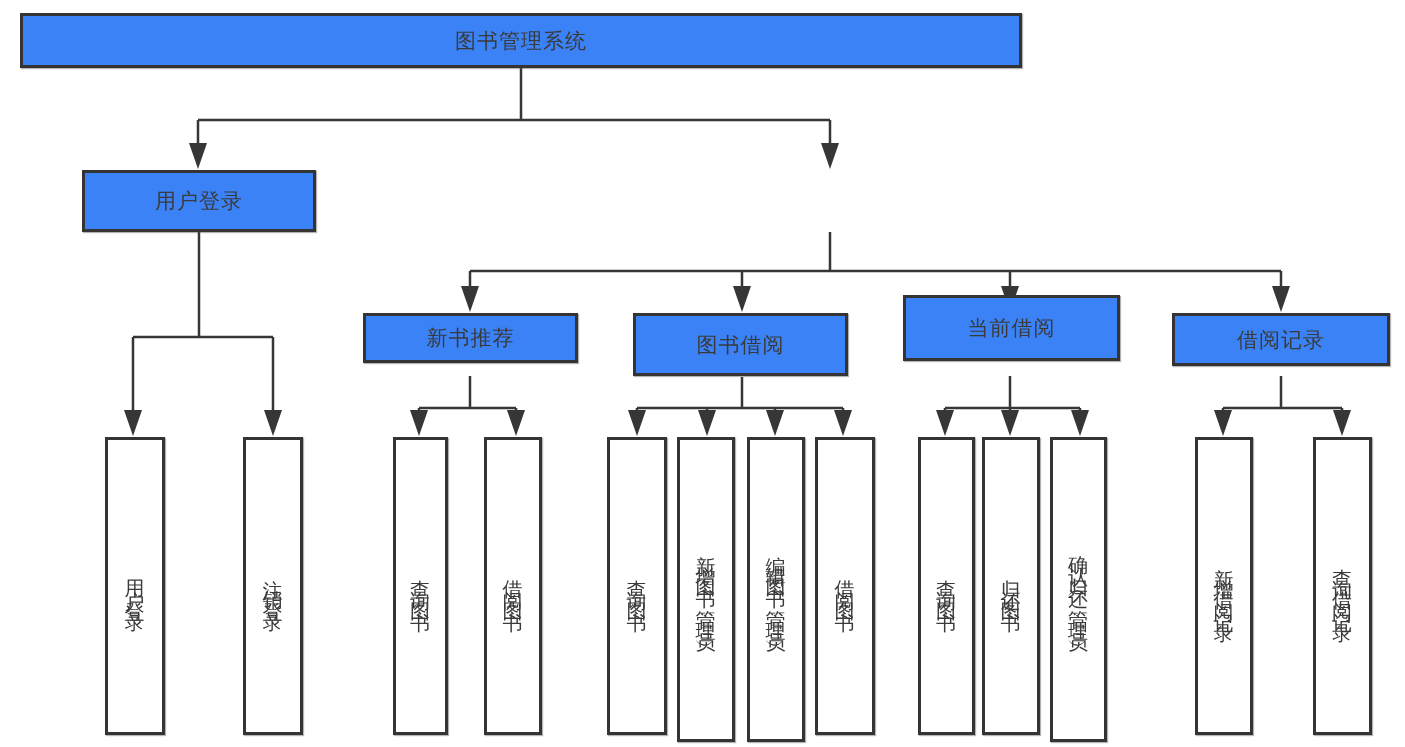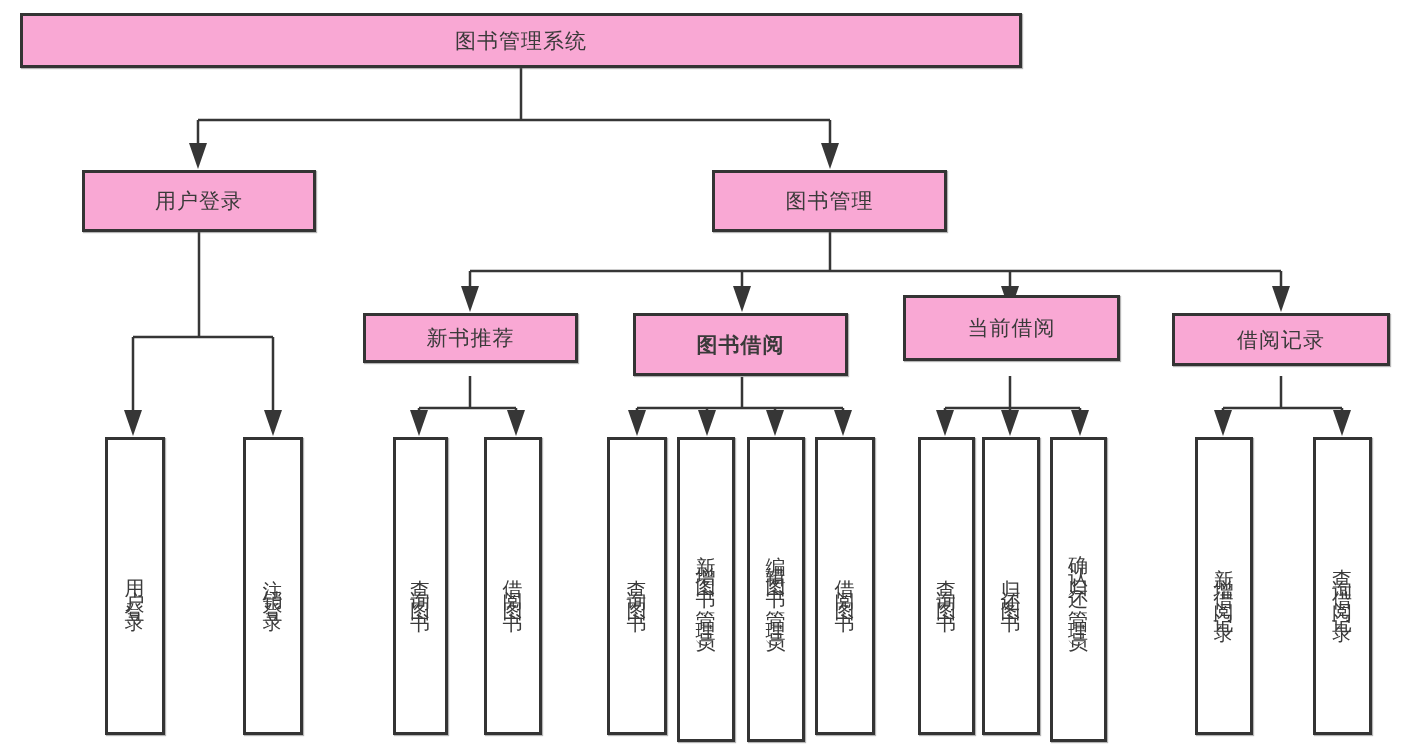--- a/index.html
+++ b/index.html
@@ -8,34 +8,34 @@
     width:1405px;height:747px;
     background:#ffffff;
     font-family:"Liberation Sans","DejaVu Sans",sans-serif;
     overflow:hidden;
   }
   #wires{position:absolute;left:0;top:0;width:1405px;height:747px;}
 
   
   .hbox{
     position:absolute;
-    background:#f9a8d4;
+    background:#3b82f6;
     border:3px solid #343434;
     box-shadow:1px 1px 1px rgba(90,90,90,0.45);
     display:flex;align-items:center;justify-content:center;
     box-sizing:border-box;
   }
   .hlabel{
     font-size:21px;color:#3a3a3a;letter-spacing:1px;white-space:nowrap;
   }
   #n-root{left:20px;top:13px;width:1002px;height:55px;}
   #n-user-login{left:82px;top:170px;width:234px;height:62px;}
   #n-book-mgmt{left:712px;top:170px;width:235px;height:62px;}
   #n-newbook{left:363px;top:313px;width:215px;height:50px;}
-  #n-borrow{left:633px;top:313px;width:215px;height:63px;font-weight:bold;}
+  #n-borrow{left:633px;top:313px;width:215px;height:63px;}
   #n-current{left:903px;top:295px;width:217px;height:66px;}
   #n-records{left:1172px;top:313px;width:218px;height:53px;}
 
   
   .vbox{
     position:absolute;top:437px;height:298px;
     background:#ffffff;
     border:3px solid #343434;
     box-shadow:1px 1px 1px rgba(90,90,90,0.45);
     display:flex;align-items:center;justify-content:center;
@@ -111,23 +111,20 @@
     </g>
   </svg>
 
   <div class="hbox" id="n-root">
     <span class="hlabel">图书管理系统</span>
   </div>
 
   <div class="hbox" id="n-user-login">
     <span class="hlabel">用户登录</span>
   </div>
-  <div class="hbox" id="n-book-mgmt">
-    <span class="hlabel">图书管理</span>
-  </div>
 
   <div class="hbox" id="n-newbook">
     <span class="hlabel">新书推荐</span>
   </div>
   <div class="hbox" id="n-borrow">
     <span class="hlabel">图书借阅</span>
   </div>
   <div class="hbox" id="n-current">
     <span class="hlabel">当前借阅</span>
   </div>

